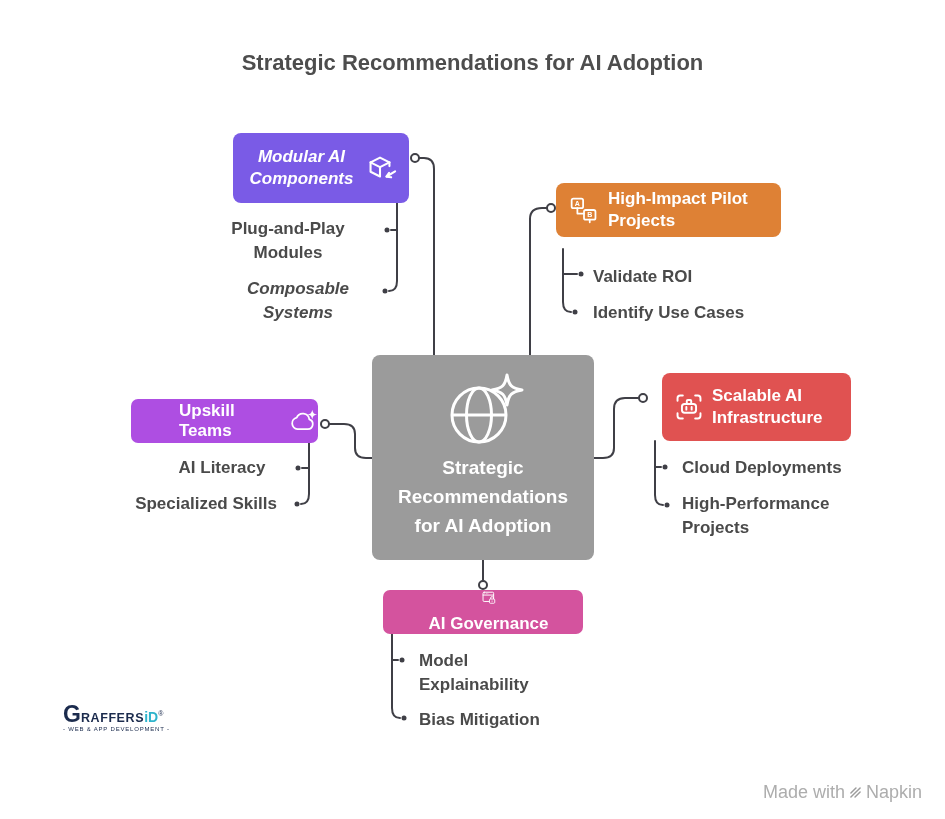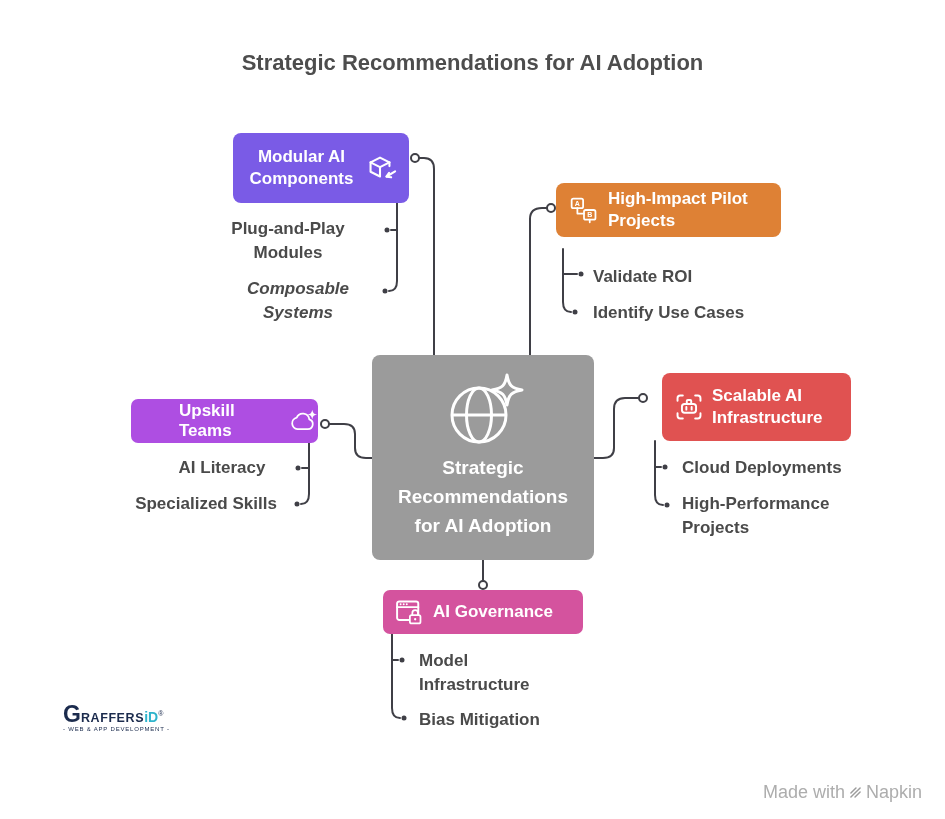--- a/index.html
+++ b/index.html
@@ -96,21 +96,21 @@
       <g stroke="#fff" stroke-width="3" fill="none">
         <circle cx="42" cy="46" r="27"></circle>
         <ellipse cx="42" cy="46" rx="12.5" ry="27"></ellipse>
         <path d="M 15 46 H 69"></path>
       </g>
       <path d="M 70 6 C 71.8 16.5 74.5 19.2 85 21 C 74.5 22.8 71.8 25.5 70 36 C 68.2 25.5 65.5 22.8 55 21 C 65.5 19.2 68.2 16.5 70 6 Z" fill="#9B9B9B" stroke="#fff" stroke-width="3" stroke-linejoin="round"></path>
     </svg>
     <div class="center-label">Strategic Recommendations for AI Adoption</div>
   </div>
 
-  <div class="node b-modular" style="background-color: rgb(122, 91, 230);">
+  <div class="node b-modular" style="background-color: rgb(122, 91, 230); font-style: italic;">
     <span style="max-width:112px;">Modular AI Components</span>
     <svg viewBox="0 0 36 36" width="34" height="34">
       <g stroke="#fff" stroke-width="2.2" fill="none" stroke-linejoin="round" stroke-linecap="round">
         <path d="M 8 12 L 18 7 L 28 12 L 18 17 Z"></path>
         <path d="M 8 12 V 22 L 18 27 V 17"></path>
         <path d="M 28 12 V 16"></path>
         <path d="M 34 21.5 L 25 27"></path>
         <path d="M 29.8 27.8 L 24.8 27.2 L 27.6 23.1"></path>
       </g>
     </svg>
@@ -149,21 +149,21 @@
         <path d="M 10 30 H 7 Q 4 30 4 27 V 24"></path>
         <rect x="9" y="13.5" width="16" height="10" rx="3"></rect>
         <path d="M 14 17 V 20"></path>
         <path d="M 20 17 V 20"></path>
         <rect x="14.5" y="9" width="5" height="4.5" rx="1.2"></rect>
       </g>
     </svg>
     <span style="max-width:133px;">Scalable AI Infrastructure</span>
   </div>
 
-  <div class="node b-governance" style="background-color: rgb(212, 83, 158);">
+  <div class="node b-governance" style="background-color: rgb(212, 83, 158); flex-direction: column;">
     <svg viewBox="0 0 34 34" width="30" height="30">
       <g stroke="#fff" stroke-width="2.2" fill="none" stroke-linecap="round" stroke-linejoin="round">
         <rect x="3.5" y="5" width="24" height="21" rx="2.5"></rect>
         <path d="M 3.5 11.5 H 27.5"></path>
       </g>
       <g fill="#fff">
         <circle cx="7.5" cy="8.3" r="1.1"></circle>
           <circle cx="11" cy="8.3" r="1.1"></circle>
           <circle cx="14.5" cy="8.3" r="1.1"></circle>
       </g>
@@ -175,21 +175,21 @@
   </div>
 
   <div class="sub s-right s-m0">Plug-and-Play Modules</div>
   <div class="sub s-right s-m1">Composable Systems</div>
   <div class="sub s-p0">Validate ROI</div>
   <div class="sub s-p1">Identify Use Cases</div>
   <div class="sub s-right s-u0">AI Literacy</div>
   <div class="sub s-right s-u1">Specialized Skills</div>
   <div class="sub s-i0">Cloud Deployments</div>
   <div class="sub s-i1">High-Performance Projects</div>
-  <div class="sub s-g0">Model Infrastructure</div>
+  <div class="sub s-g0">Model Explainability</div>
   <div class="sub s-g1">Bias Mitigation</div>
 
   <div class="logo">
     <div class="logo-main">
       <span class="logo-g">G</span>
       <span class="logo-rest">RAFFERS</span>
       <span class="logo-id">iD</span>
       <span class="logo-reg">®</span>
     </div>
     <div class="logo-tagline">- WEB &amp; APP DEVELOPMENT -</div>

